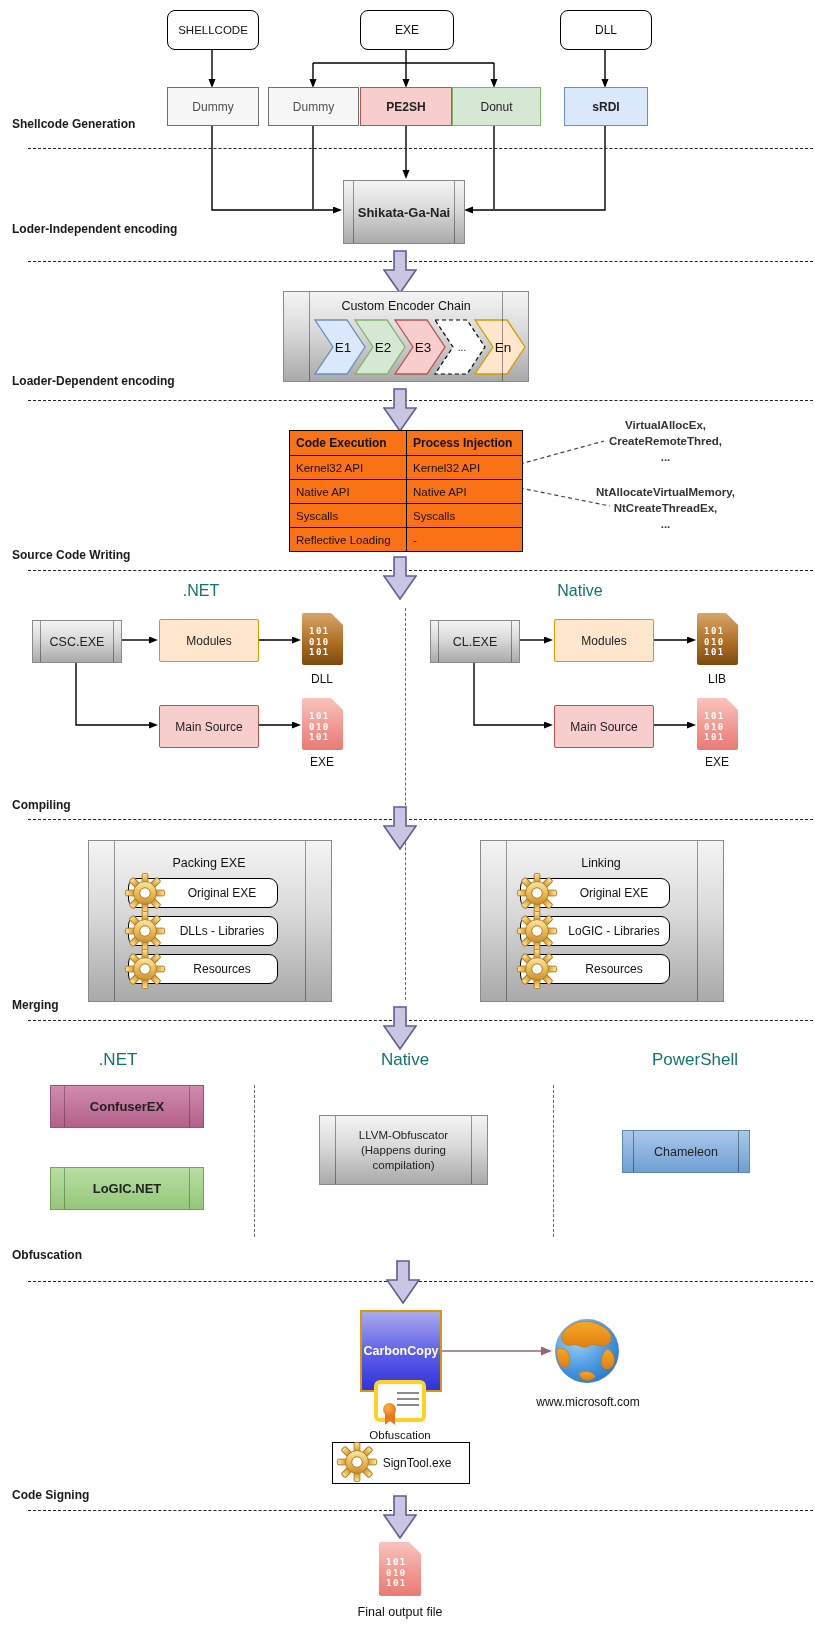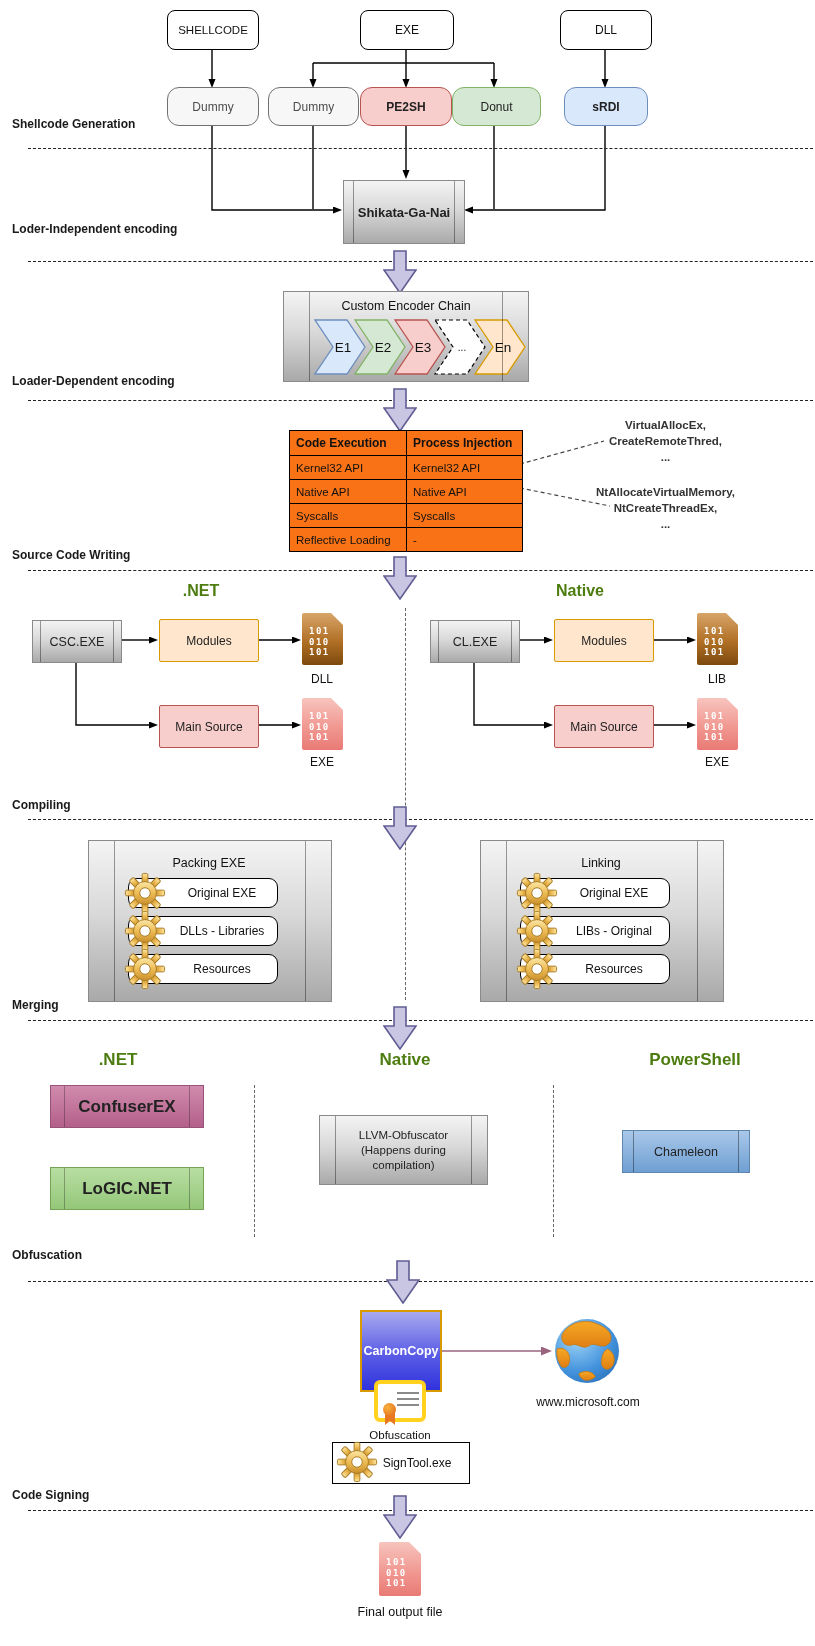--- a/index.html
+++ b/index.html
@@ -2,31 +2,31 @@
 <html><head>
 <meta charset="utf-8">
 <style>
   html,body{margin:0;padding:0;background:#fff;font-family:"Liberation Sans",sans-serif;}
   #canvas{position:relative;width:815px;height:1646px;background:#fff;overflow:hidden;}
   .abs{position:absolute;}
   .lbl{position:absolute;left:12px;font-size:12px;font-weight:600;color:#1a1a1a;white-space:nowrap;}
   .hline{position:absolute;left:28px;width:785px;border-top:1.5px dashed #222;}
   .vdash{position:absolute;border-left:1.5px dashed #666;}
   .rbox{position:absolute;background:#fff;border:1px solid #000;border-radius:8px;display:flex;align-items:center;justify-content:center;font-size:12px;color:#111;}
-  .cbox{position:absolute;border-radius:12px;display:flex;align-items:center;justify-content:center;font-size:12px;color:#222;}
+  .cbox{position:absolute;border-radius:0;display:flex;align-items:center;justify-content:center;font-size:12px;color:#222;}
   .proc{position:absolute;background:linear-gradient(180deg,#f4f4f4 0%,#d9d9d9 45%,#a9a9a9 100%);border:1px solid #8a8a8a;display:flex;align-items:center;justify-content:center;color:#222;}
   .proc::before{content:'';position:absolute;top:0;bottom:0;left:var(--bar,8px);border-left:1px solid rgba(0,0,0,.38);}
   .proc::after{content:'';position:absolute;top:0;bottom:0;right:var(--bar,8px);border-right:1px solid rgba(0,0,0,.38);}
-  .heading{position:absolute;font-size:17px;font-weight:700;color:#4d7c0f;text-align:center;}
+  .heading{position:absolute;font-size:17px;font-weight:400;color:#0f766e;text-align:center;}
   .file-icon{position:absolute;width:41px;height:52px;border-radius:2px;}
   .file-icon::before{content:'';position:absolute;top:0;right:0;width:0;height:0;border-top:12px solid #fff;border-left:12px solid transparent;}
   .bin{position:absolute;left:7px;top:13px;font-family:"DejaVu Sans Mono",monospace;font-size:9px;line-height:10.5px;font-weight:700;color:#fff;letter-spacing:1.5px;}
   .iconlbl{position:absolute;width:60px;text-align:center;font-size:12px;color:#111;}
   .item{position:absolute;width:150px;height:30px;background:#fff;border:1px solid #000;border-radius:9px;display:flex;align-items:center;justify-content:center;padding-left:38px;box-sizing:border-box;font-size:12px;color:#111;}
-  .srow{position:absolute;left:50px;width:152px;height:41px;display:flex;align-items:center;justify-content:center;font-size:17px;font-weight:600;color:#222;border:1px solid;}
+  .srow{position:absolute;left:50px;width:152px;height:41px;display:flex;align-items:center;justify-content:center;font-size:13px;font-weight:600;color:#222;border:1px solid;}
   .srow::before{content:'';position:absolute;top:0;bottom:0;left:13px;border-left:1px solid rgba(0,0,0,.28);}
   .srow::after{content:'';position:absolute;top:0;bottom:0;right:13px;border-right:1px solid rgba(0,0,0,.28);}
   .note{position:absolute;width:215px;text-align:center;font-size:11.5px;line-height:16px;color:#333;font-weight:bold;}
   table.tech{position:absolute;left:289px;top:430px;border-collapse:collapse;background:#f97316;}
   table.tech td{border:1px solid #000;font-size:11.5px;color:#111;padding:0 0 0 6px;height:23px;}
   table.tech tr.hd td{font-weight:700;font-size:12px;height:24px;}
   td.c1{width:110px;}td.c2{width:109px;}
   .cert{position:absolute;left:374px;top:1380px;width:44px;height:34px;background:#fff;border:4px solid #ffd21f;border-radius:6px;z-index:6;}
   .cert .cline{position:absolute;left:19px;width:22px;height:2px;background:#8a8a8a;}
   .cert .ribbon{position:absolute;left:5px;top:19px;width:13px;height:13px;border-radius:50%;background:radial-gradient(circle at 35% 35%,#f8b13c,#e0651a);z-index:2;}
@@ -279,21 +279,21 @@
 <svg class="gearsvg" style="left:124px;top:910px" width="42" height="42">
       <use href="#gear"></use>
     </svg>
 <svg class="gearsvg" style="left:124px;top:948px" width="42" height="42">
       <use href="#gear"></use>
     </svg>
 
 <div class="proc" style="left:480px;top:840px;width:242px;height:160px;--bar:25px"></div>
 <div class="abs" style="left:510px;top:856px;width:182px;text-align:center;font-size:12.5px;color:#111;z-index:4">Linking</div>
 <div class="item" style="left:520px;top:878px;z-index:4">Original EXE</div>
-<div class="item" style="left:520px;top:916px;z-index:4">LIBs - Original</div>
+<div class="item" style="left:520px;top:916px;z-index:4">LoGIC - Libraries</div>
 <div class="item" style="left:520px;top:954px;z-index:4">Resources</div>
 <svg class="gearsvg" style="left:516px;top:872px" width="42" height="42">
       <use href="#gear"></use>
     </svg>
 <svg class="gearsvg" style="left:516px;top:910px" width="42" height="42">
       <use href="#gear"></use>
     </svg>
 <svg class="gearsvg" style="left:516px;top:948px" width="42" height="42">
       <use href="#gear"></use>
     </svg>

